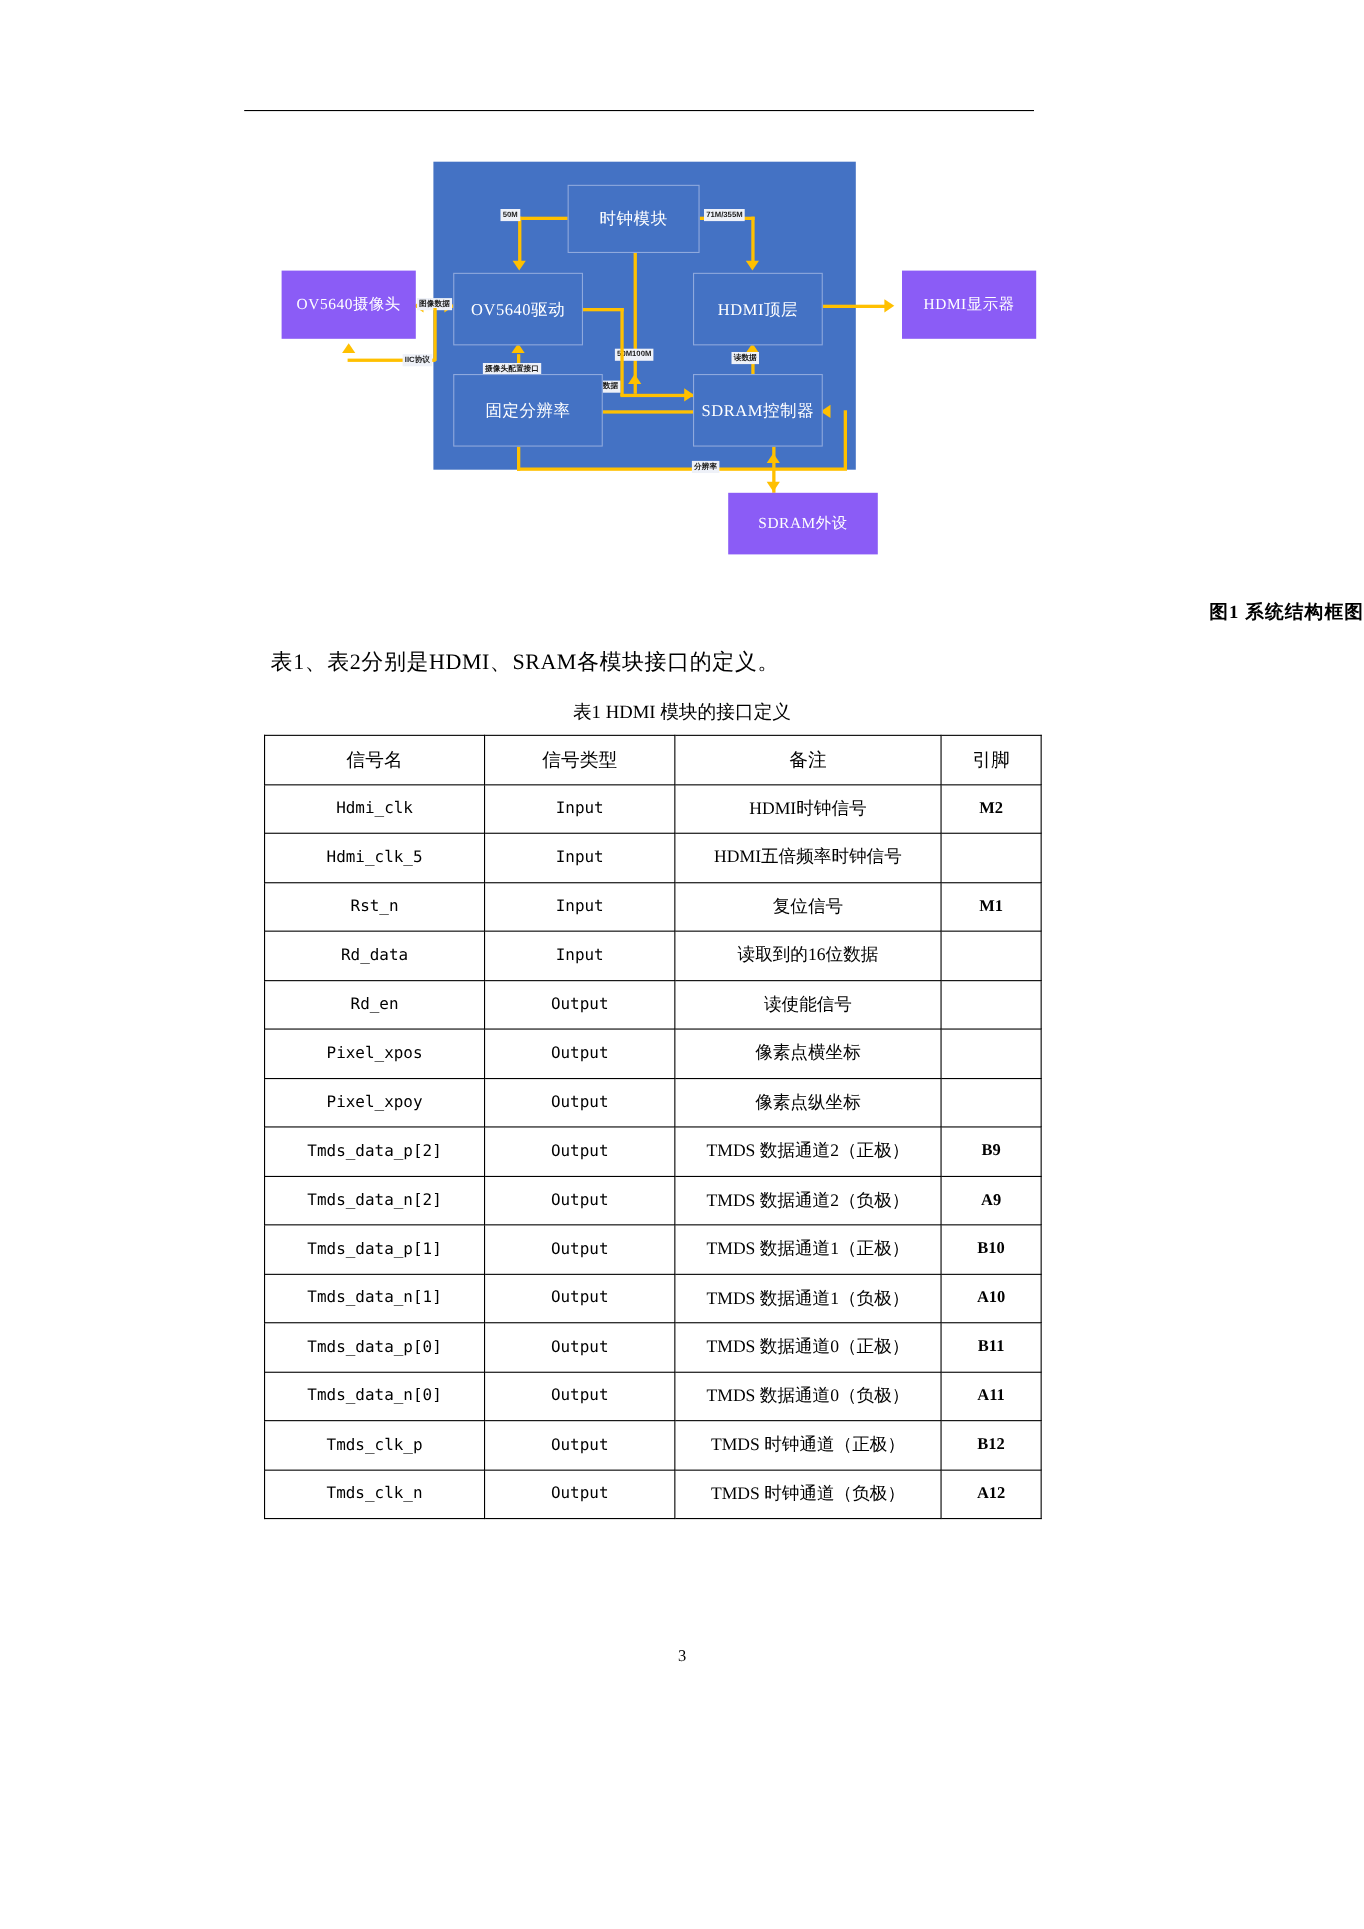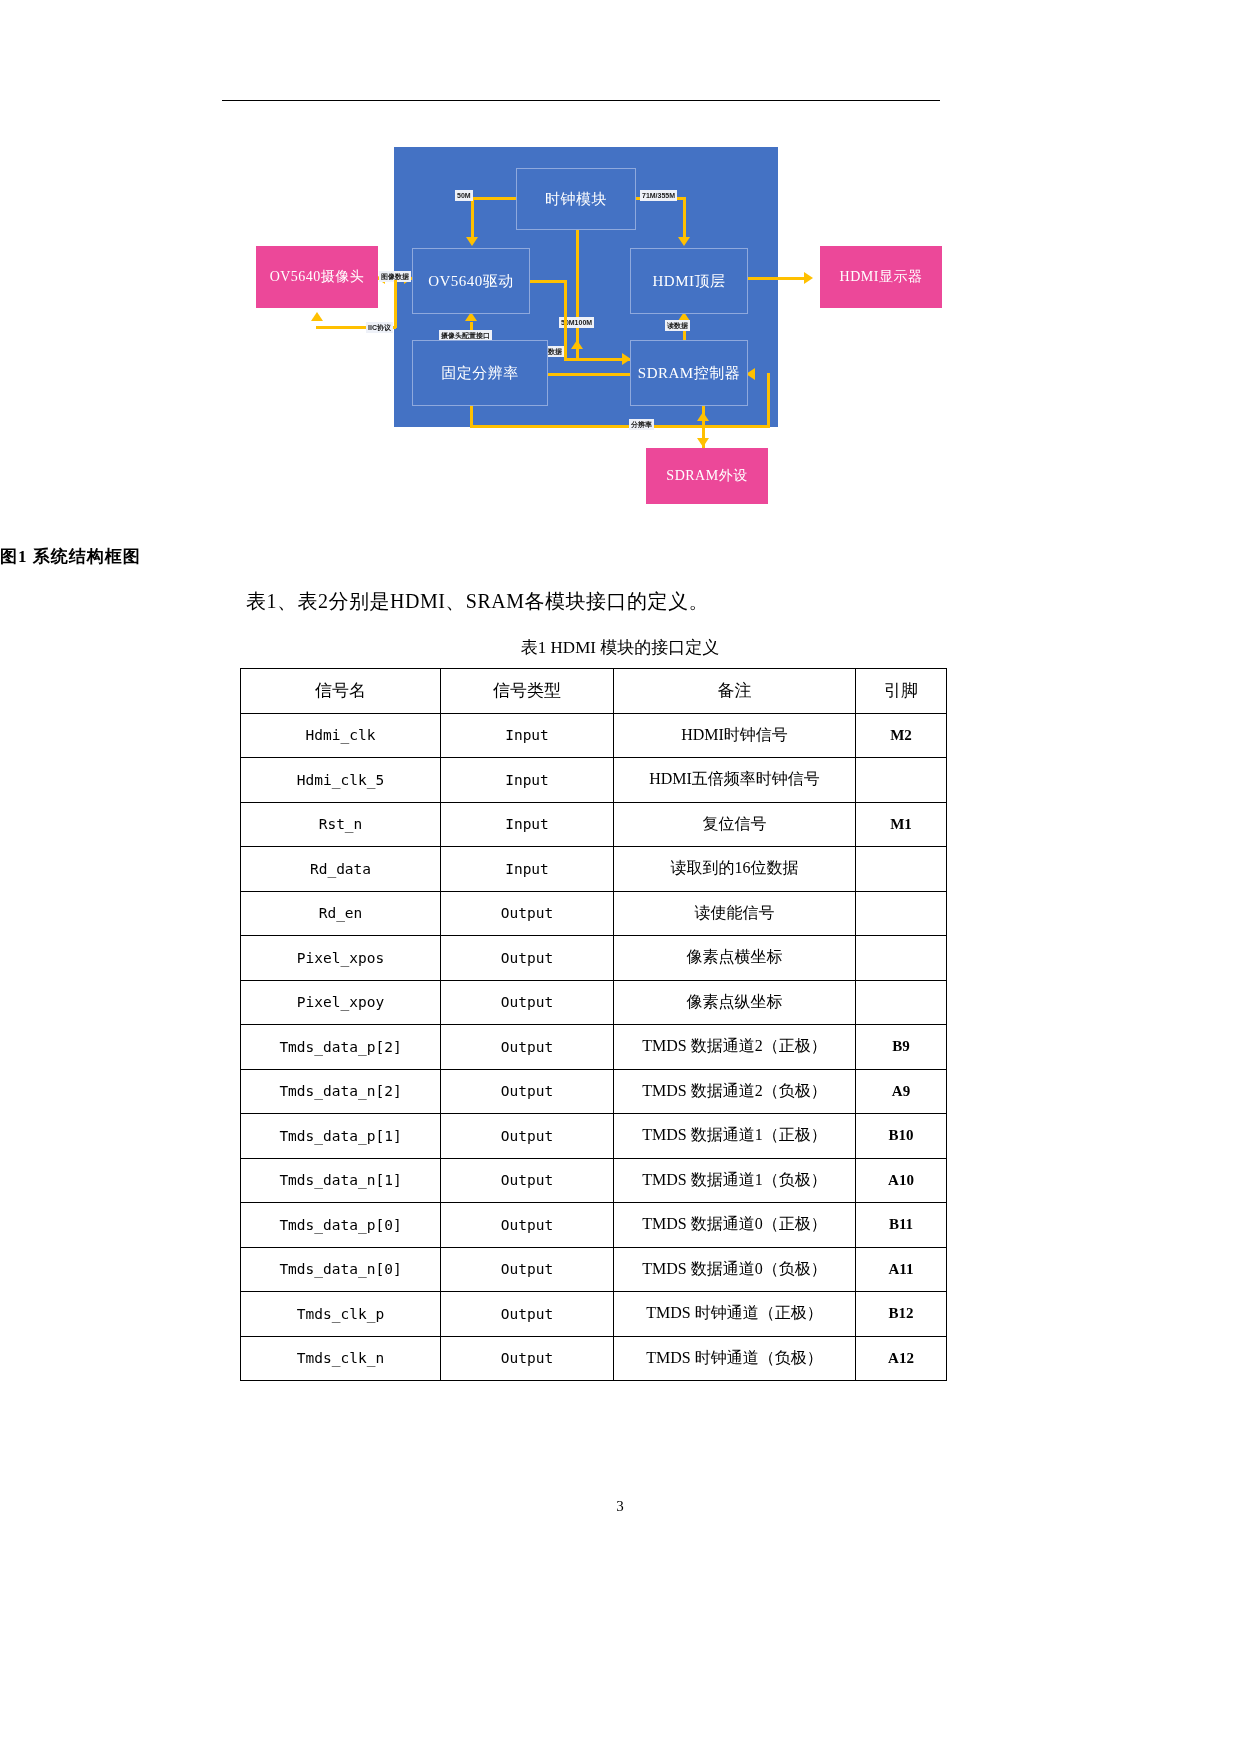--- a/index.html
+++ b/index.html
@@ -22,39 +22,39 @@
   
   .figure{
     position:absolute; left:248px; top:140px; width:700px; height:380px;
   }
   .outer-box{
     position:absolute; left:146px; top:7px; width:384px; height:280px;
     background:#4472c4;
   }
   .node{
     position:absolute;
-    background:#ec4899;
+    background:#8b5cf6;
     color:#ffffff;
     display:flex; align-items:center; justify-content:center;
     font-family:"Liberation Serif", serif;
     letter-spacing:.5px;
     text-align:center;
   }
   .node.inner{ border:1px solid #8fa9dd; background:#4472c4; }
   .node.ext{ border:none; }
 
   
   .n-clock { left:268px; top:28px;  width:120px; height:62px; font-size:15px;}
   .n-ovdrv { left:164px; top:108px; width:118px; height:66px; font-size:15px;}
   .n-hdmitop{left:382px; top:108px; width:118px; height:66px; font-size:15px;}
   .n-fixres{ left:164px; top:200px; width:136px; height:66px; font-size:15px;}
   .n-sdramc{ left:382px; top:200px; width:118px; height:66px; font-size:15px;text-align:center;}
   .n-cam   { left:8px;   top:106px; width:122px; height:62px; font-size:14px;}
   .n-disp  { left:572px; top:106px; width:122px; height:62px; font-size:14px;}
-  .n-sdramp{ left:398px; top:308px; width:122px; height:56px; font-size:14px;}
+  .n-sdramp{ left:414px; top:308px; width:136px; height:56px; font-size:14px;}
 
   
   .ln{ position:absolute; background:#ffc000; }
   .lnh{ height:3px; }
   .lnv{ width:3px; }
   .arw{ position:absolute; width:0; height:0; }
   .arw-d{ border-left:6px solid transparent; border-right:6px solid transparent; border-top:9px solid #ffc000;}
   .arw-u{ border-left:6px solid transparent; border-right:6px solid transparent; border-bottom:9px solid #ffc000;}
   .arw-r{ border-top:6px solid transparent; border-bottom:6px solid transparent; border-left:9px solid #ffc000;}
   .arw-l{ border-top:6px solid transparent; border-bottom:6px solid transparent; border-right:9px solid #ffc000;}
@@ -67,21 +67,21 @@
     font-size:7px;
     line-height:9px;
     padding:1px 2px;
     white-space:nowrap;
     font-weight:bold;
   }
 
   
   .fig-caption{
     position:absolute; left:0; right:0; top:545px;
-    text-align:left; font-size:17px; font-weight:bold;
+    text-align:right; font-size:17px; font-weight:bold;
     font-family:"Liberation Serif", serif; color:#000;
     letter-spacing:1px;
   }
   .para{
     position:absolute; left:246px; top:588px; width:700px;
     font-size:20px; font-family:"Liberation Serif", serif; color:#000;
     letter-spacing:0.5px;
   }
   .tbl-caption{
     position:absolute; left:0; right:0; top:636px;

